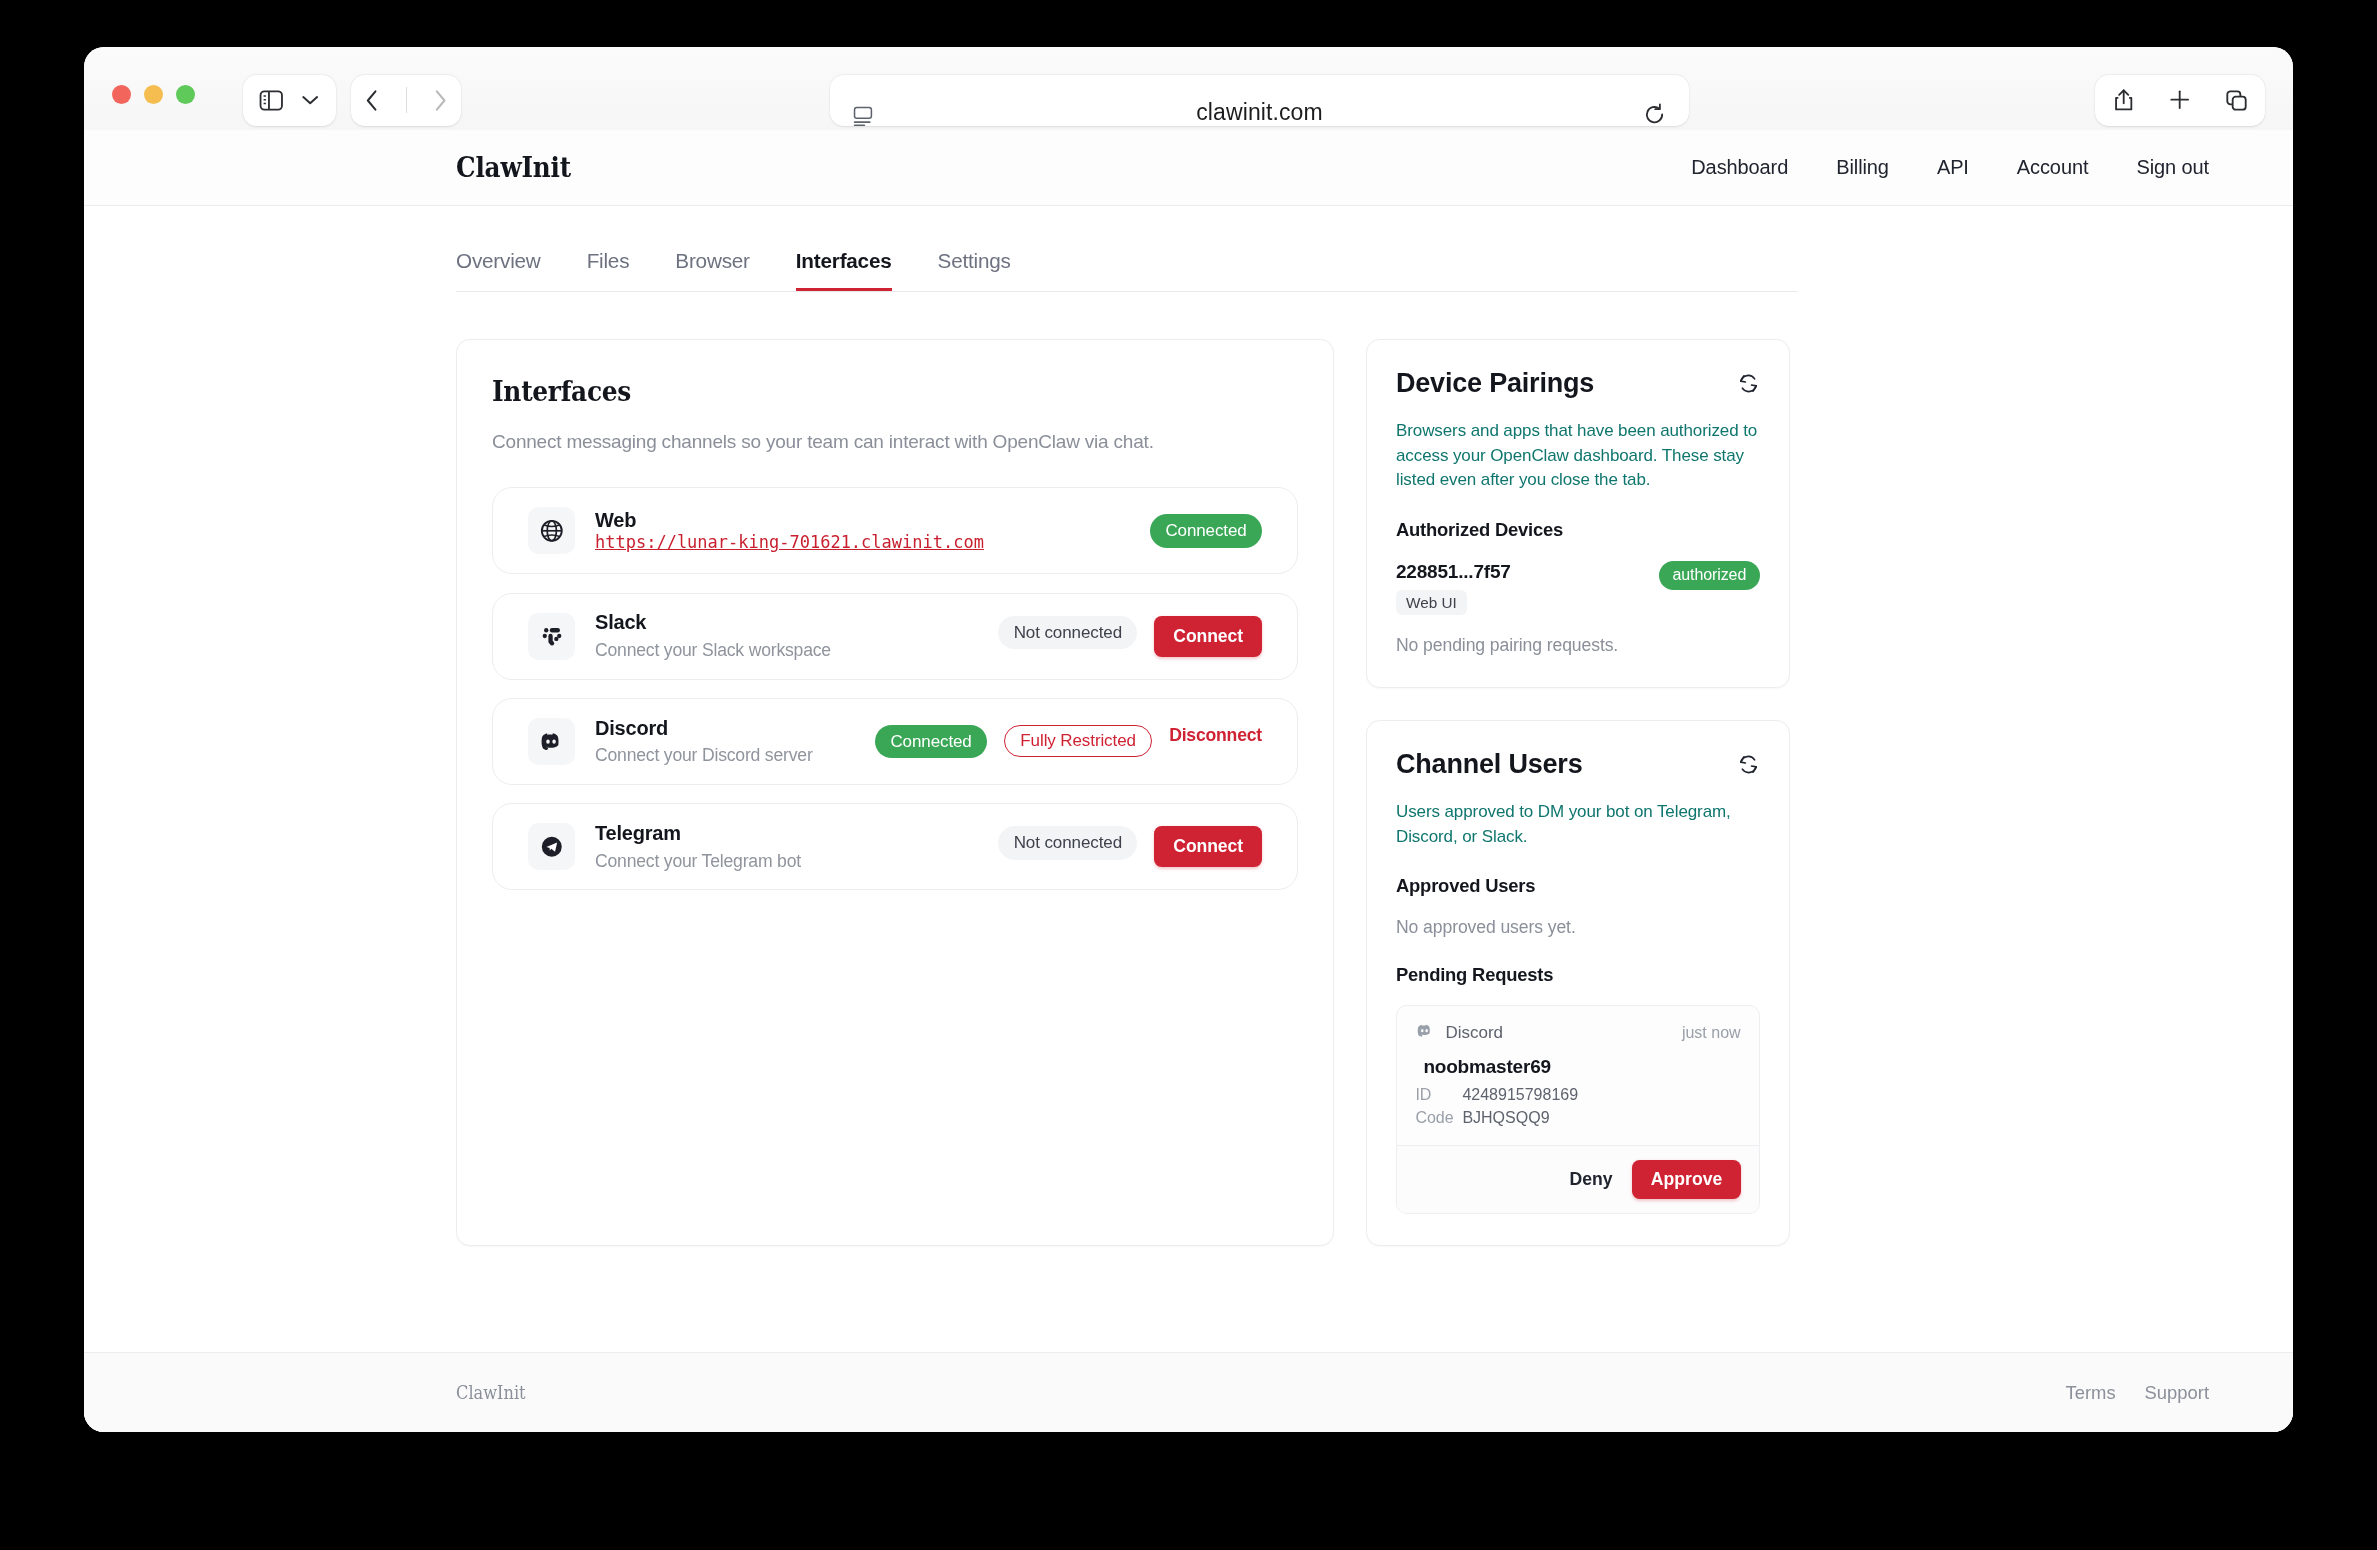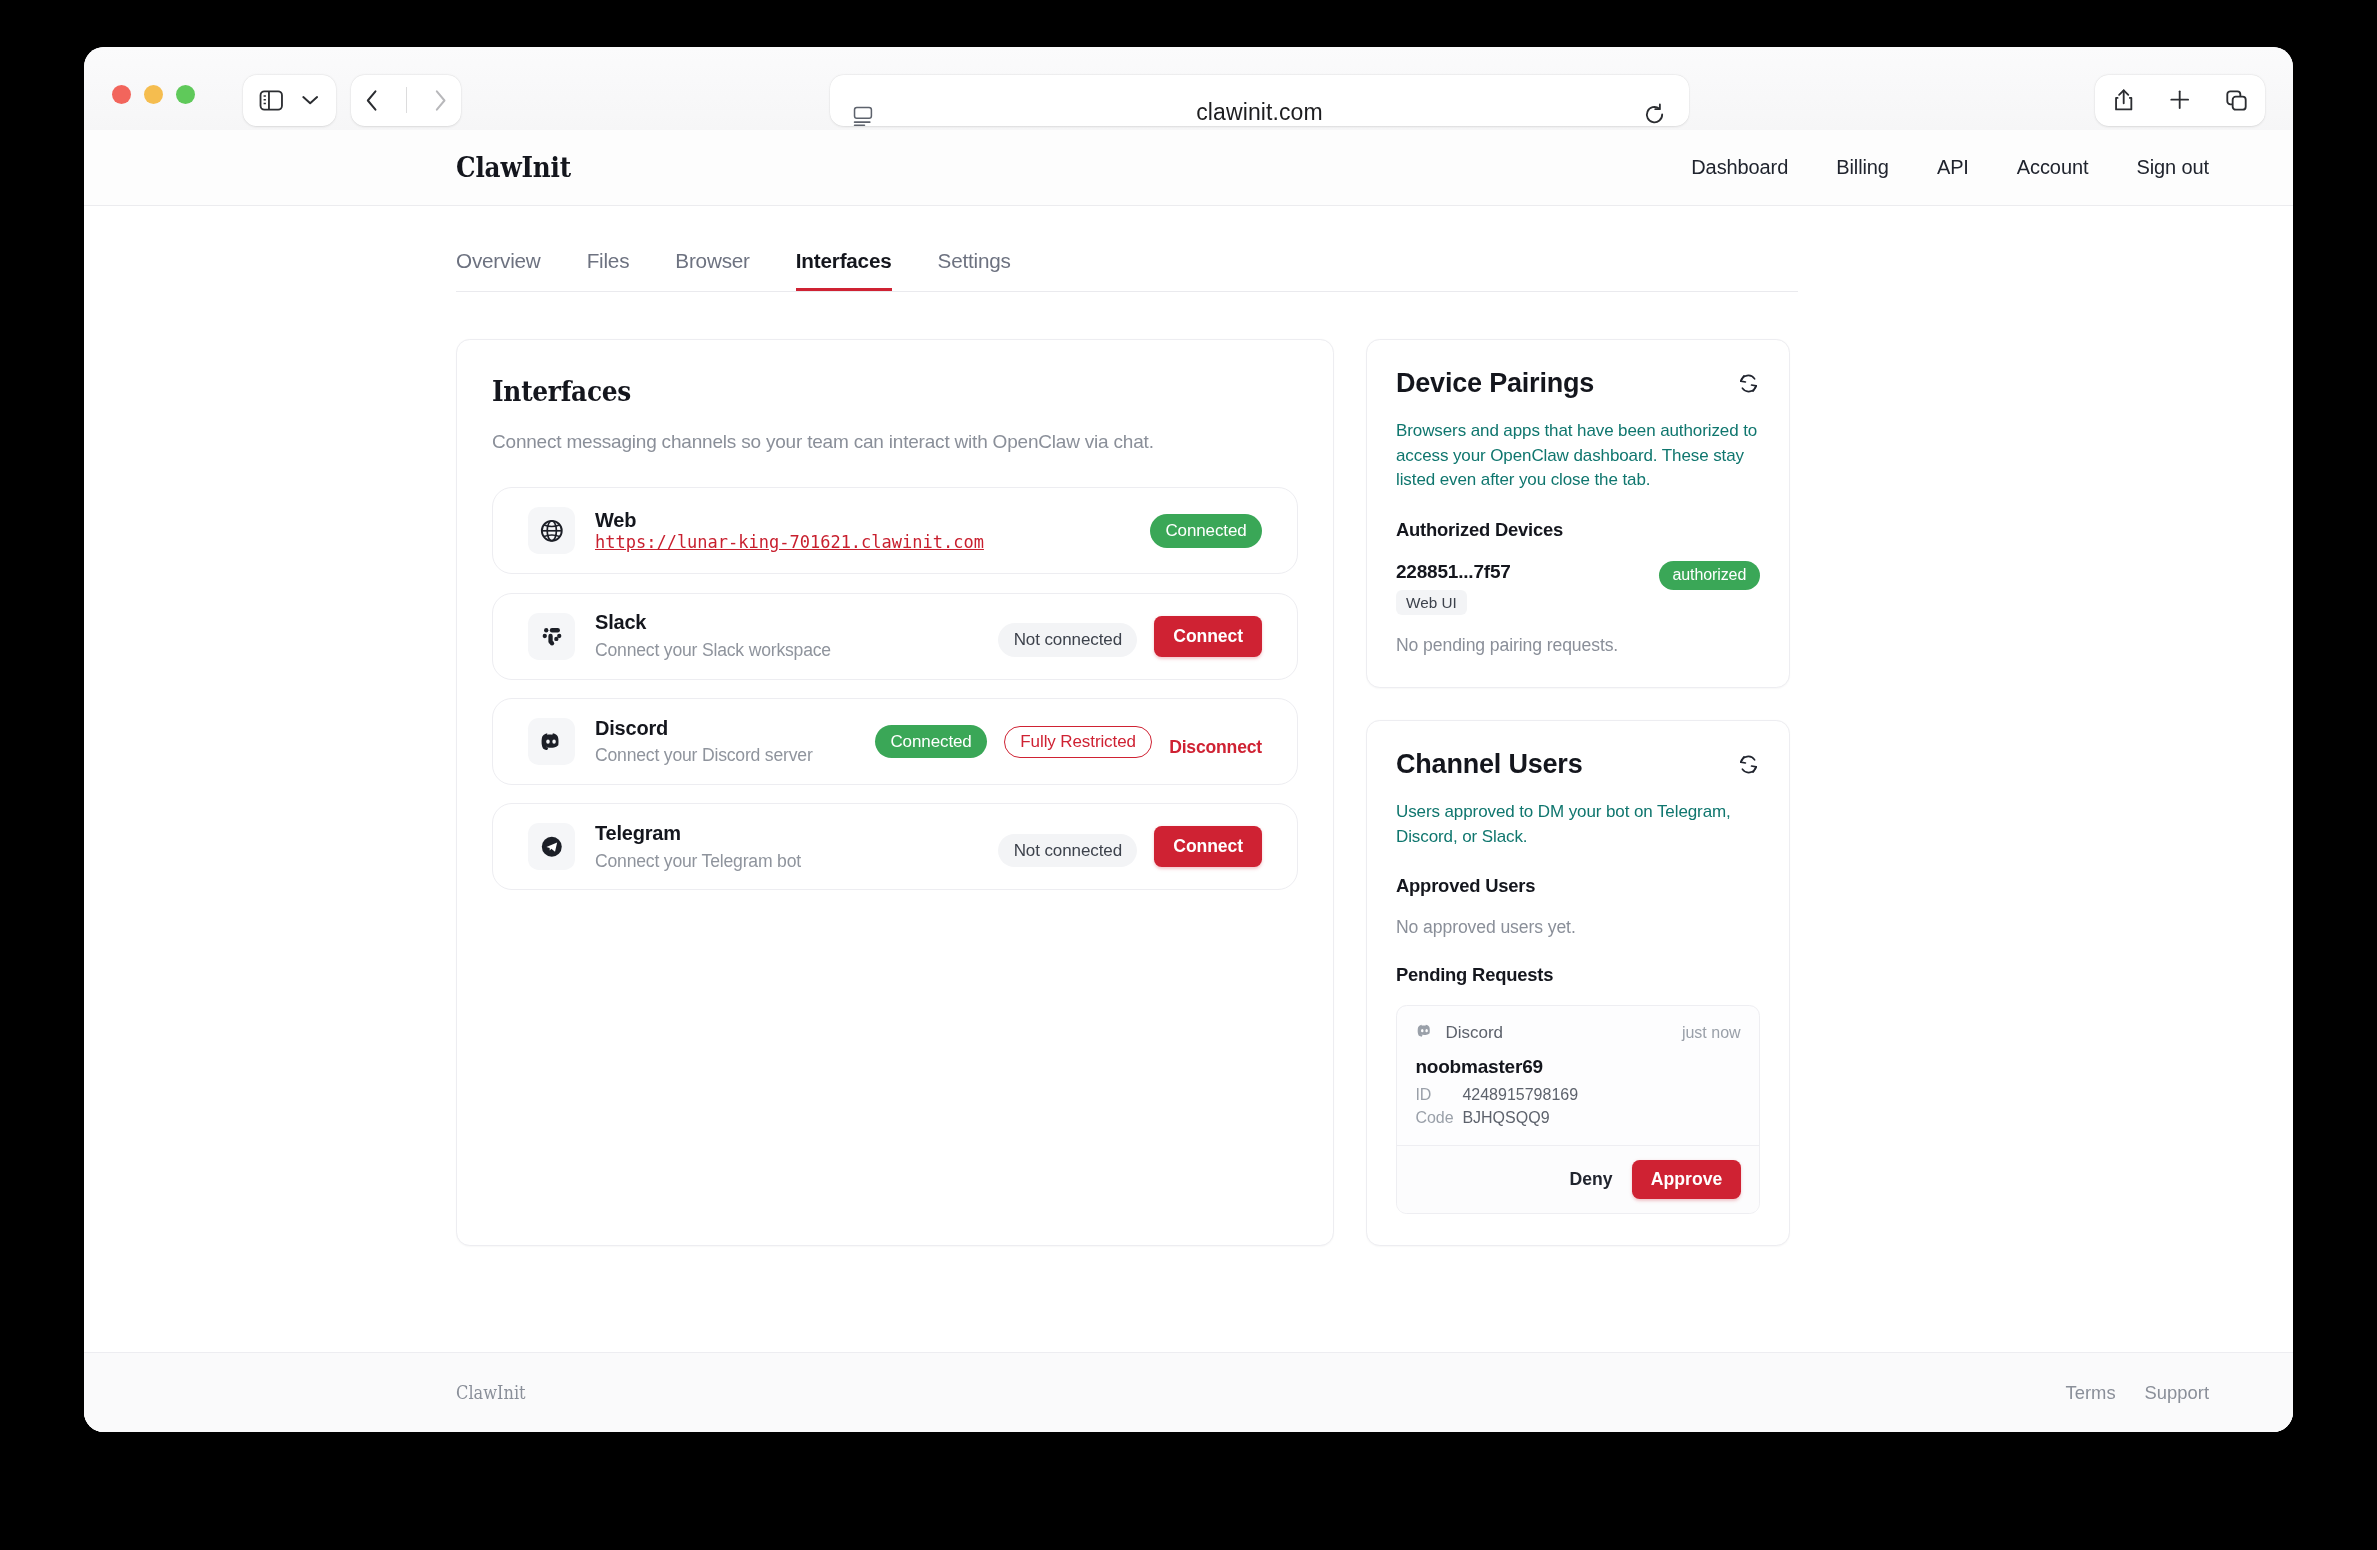--- a/index.html
+++ b/index.html
@@ -164,21 +164,21 @@
     letter-spacing: -0.2px;
   }
   .chan-desc { margin-top: 5.4px; font-size: 17.6px; color: #8f949d; letter-spacing: -0.2px; }
   .chan-url {
     margin-top: 5.4px;
     font-family: "DejaVu Sans Mono", monospace;
     font-size: 17px;
     color: #c8202f;
     text-decoration: underline;
   }
-  .chan-actions { display: flex; align-items: flex-end; gap: 17px; flex: 0 0 auto; }
+  .chan-actions { display: flex; align-items: flex-start; gap: 17px; flex: 0 0 auto; }
 
   .pill {
     border-radius: 765px;
     font-size: 17px;
     padding: 6.9px 15.3px;
     white-space: nowrap;
     letter-spacing: -0.1px;
   }
   .pill-green { background: #3aa757; color: #fff; }
   .pill-grey { background: #f3f4f6; color: #3d424c; }
@@ -227,21 +227,21 @@
     margin-top: 18.4px;
     border: 0.8px solid #eeeef2;
     border-radius: 10.7px;
     overflow: hidden;
     background: #fdfdfe;
   }
   .req-body { padding: 17px 18.4px 18.4px 18.4px; }
   .req-top { display: flex; align-items: center; justify-content: space-between; }
   .req-src { display: flex; align-items: center; gap: 10px; font-size: 17px; color: #5d626c; }
   .req-time { font-size: 16px; color: #9aa0a9; }
-  .req-user { margin-top: 13px; font-size: 19px; font-weight: bold; color: #14161d; letter-spacing: -0.2px; }
+  .req-user { margin-top: 13px; font-size: 19px; font-weight: bold; color: #14161d; letter-spacing: -0.2px; margin-left: 8px; }
   .req-kv { margin-top: 8.4px; display: grid; grid-template-columns: 47px 1fr; row-gap: 4.6px; }
   .req-k { font-size: 16px; color: #9aa0a9; }
   .req-v { font-size: 16px; color: #5d626c; }
   .req-foot {
     border-top: 0.8px solid #eeeef2;
     padding: 13.8px 18.4px;
     display: flex; align-items: center; justify-content: flex-end; gap: 20px;
     background: #fcfcfd;
   }
   .btn-deny {

